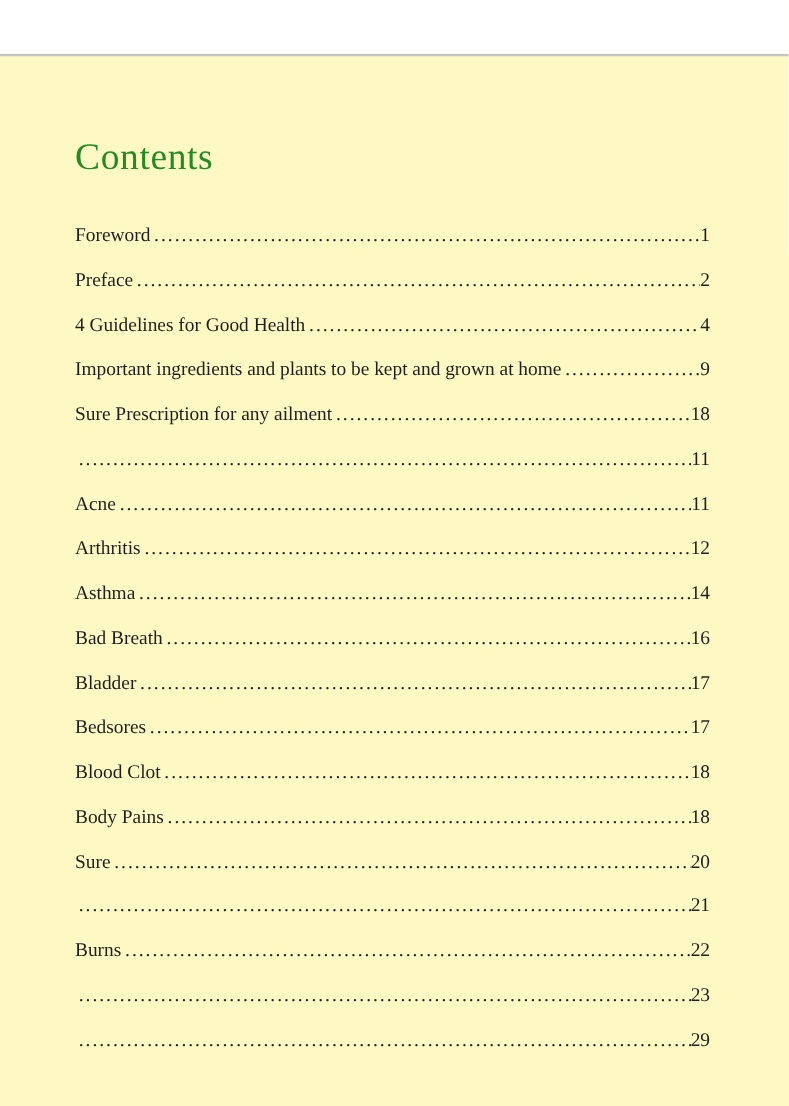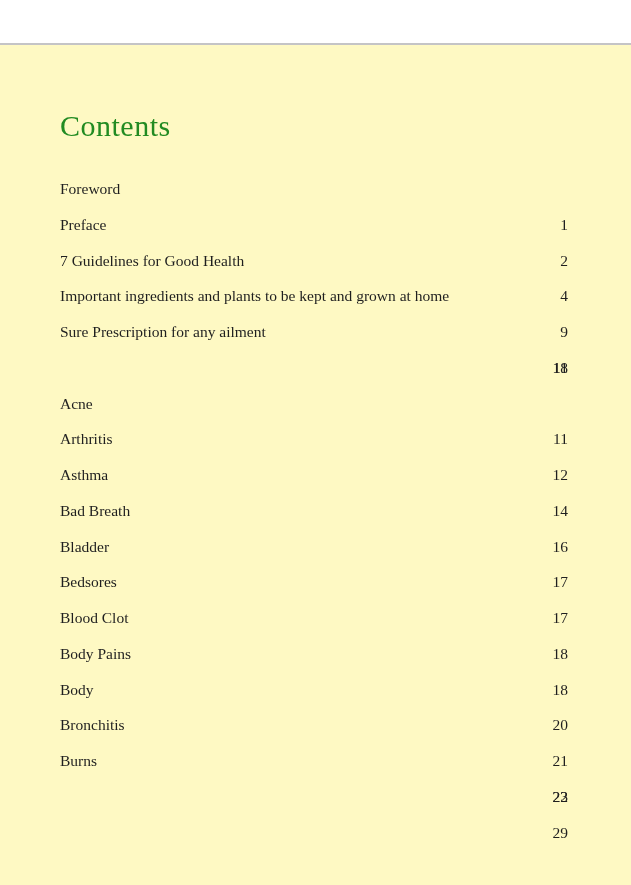--- a/index.html
+++ b/index.html
@@ -35,21 +35,20 @@
   .toc-list {
     width: 100%;
   }
   .toc-row {
     display: flex;
     width: 100%;
     line-height: 35.75px;
     height: 35.75px;
     font-size: 15.5px;
     color: #1f1f1f;
-    flex-direction: column;
   }
   .toc-label {
     white-space: nowrap;
     flex: 0 0 auto;
   }
   .toc-leader {
     flex: 1 1 auto;
     overflow: hidden;
     white-space: nowrap;
     padding-left: 3px;
@@ -76,21 +75,21 @@
     <span class="toc-page">1</span>
   </div>
 
   <div class="toc-row">
     <span class="toc-label">Preface</span>
     <span class="toc-leader">........................................................................................................................................................................................................</span>
     <span class="toc-page">2</span>
   </div>
 
   <div class="toc-row">
-    <span class="toc-label">7 Guidelines for Good Health</span>
+    <span class="toc-label">4 Guidelines for Good Health</span>
     <span class="toc-leader">........................................................................................................................................................................................................</span>
     <span class="toc-page">4</span>
   </div>
 
   <div class="toc-row">
     <span class="toc-label">Important ingredients and plants to be kept and grown at home</span>
     <span class="toc-leader">........................................................................................................................................................................................................</span>
     <span class="toc-page">9</span>
   </div>
 
@@ -147,27 +146,26 @@
     <span class="toc-page">18</span>
   </div>
 
   <div class="toc-row">
     <span class="toc-label">Body Pains</span>
     <span class="toc-leader">........................................................................................................................................................................................................</span>
     <span class="toc-page">18</span>
   </div>
 
   <div class="toc-row">
-    <span class="toc-label">Body</span>
+    <span class="toc-label">Sure</span>
     <span class="toc-leader">........................................................................................................................................................................................................</span>
     <span class="toc-page">20</span>
   </div>
 
   <div class="toc-row">
-    <span class="toc-label">Bronchitis</span>
     <span class="toc-leader">........................................................................................................................................................................................................</span>
     <span class="toc-page">21</span>
   </div>
 
   <div class="toc-row">
     <span class="toc-label">Burns</span>
     <span class="toc-leader">........................................................................................................................................................................................................</span>
     <span class="toc-page">22</span>
   </div>
 

